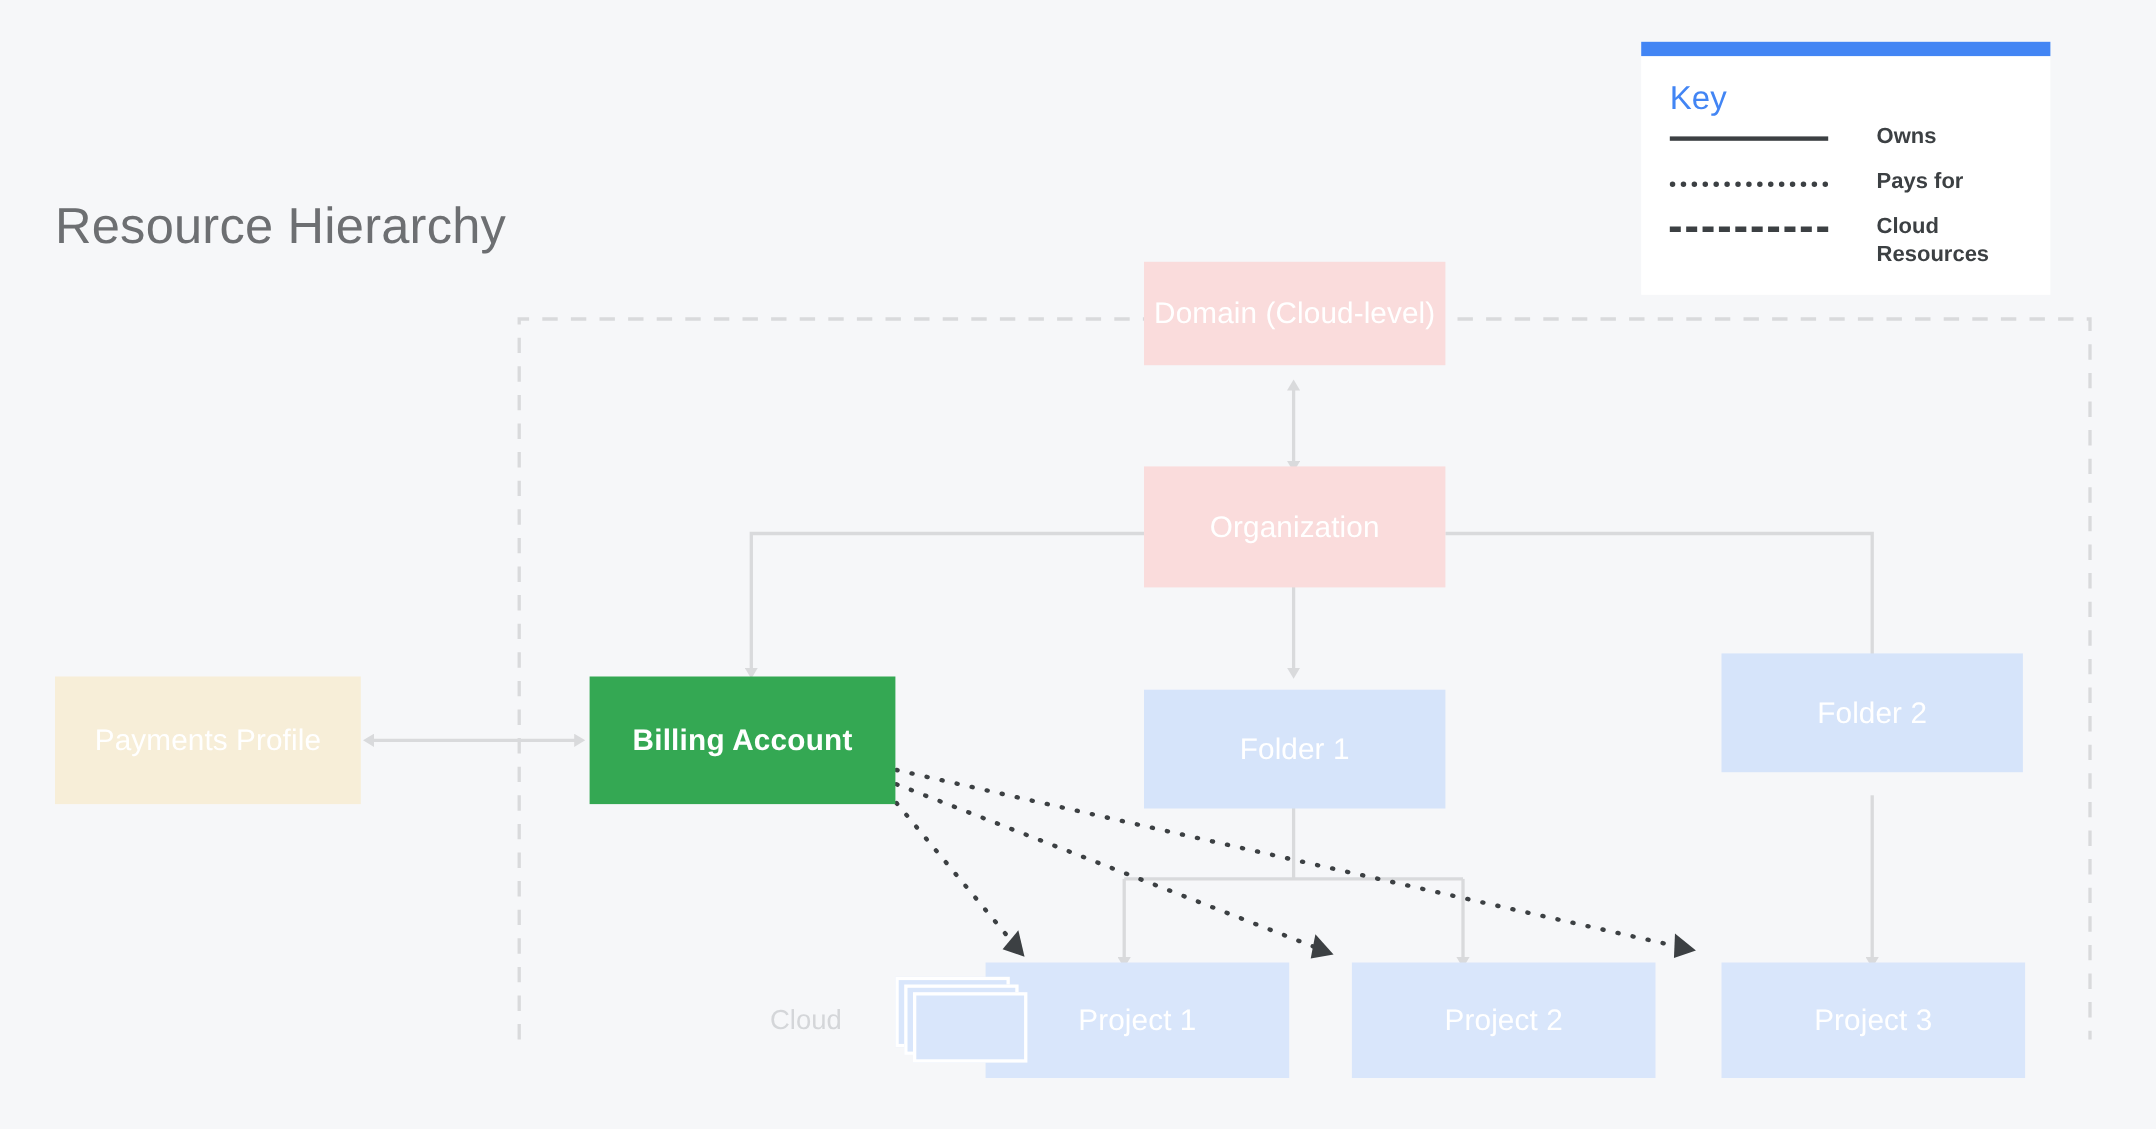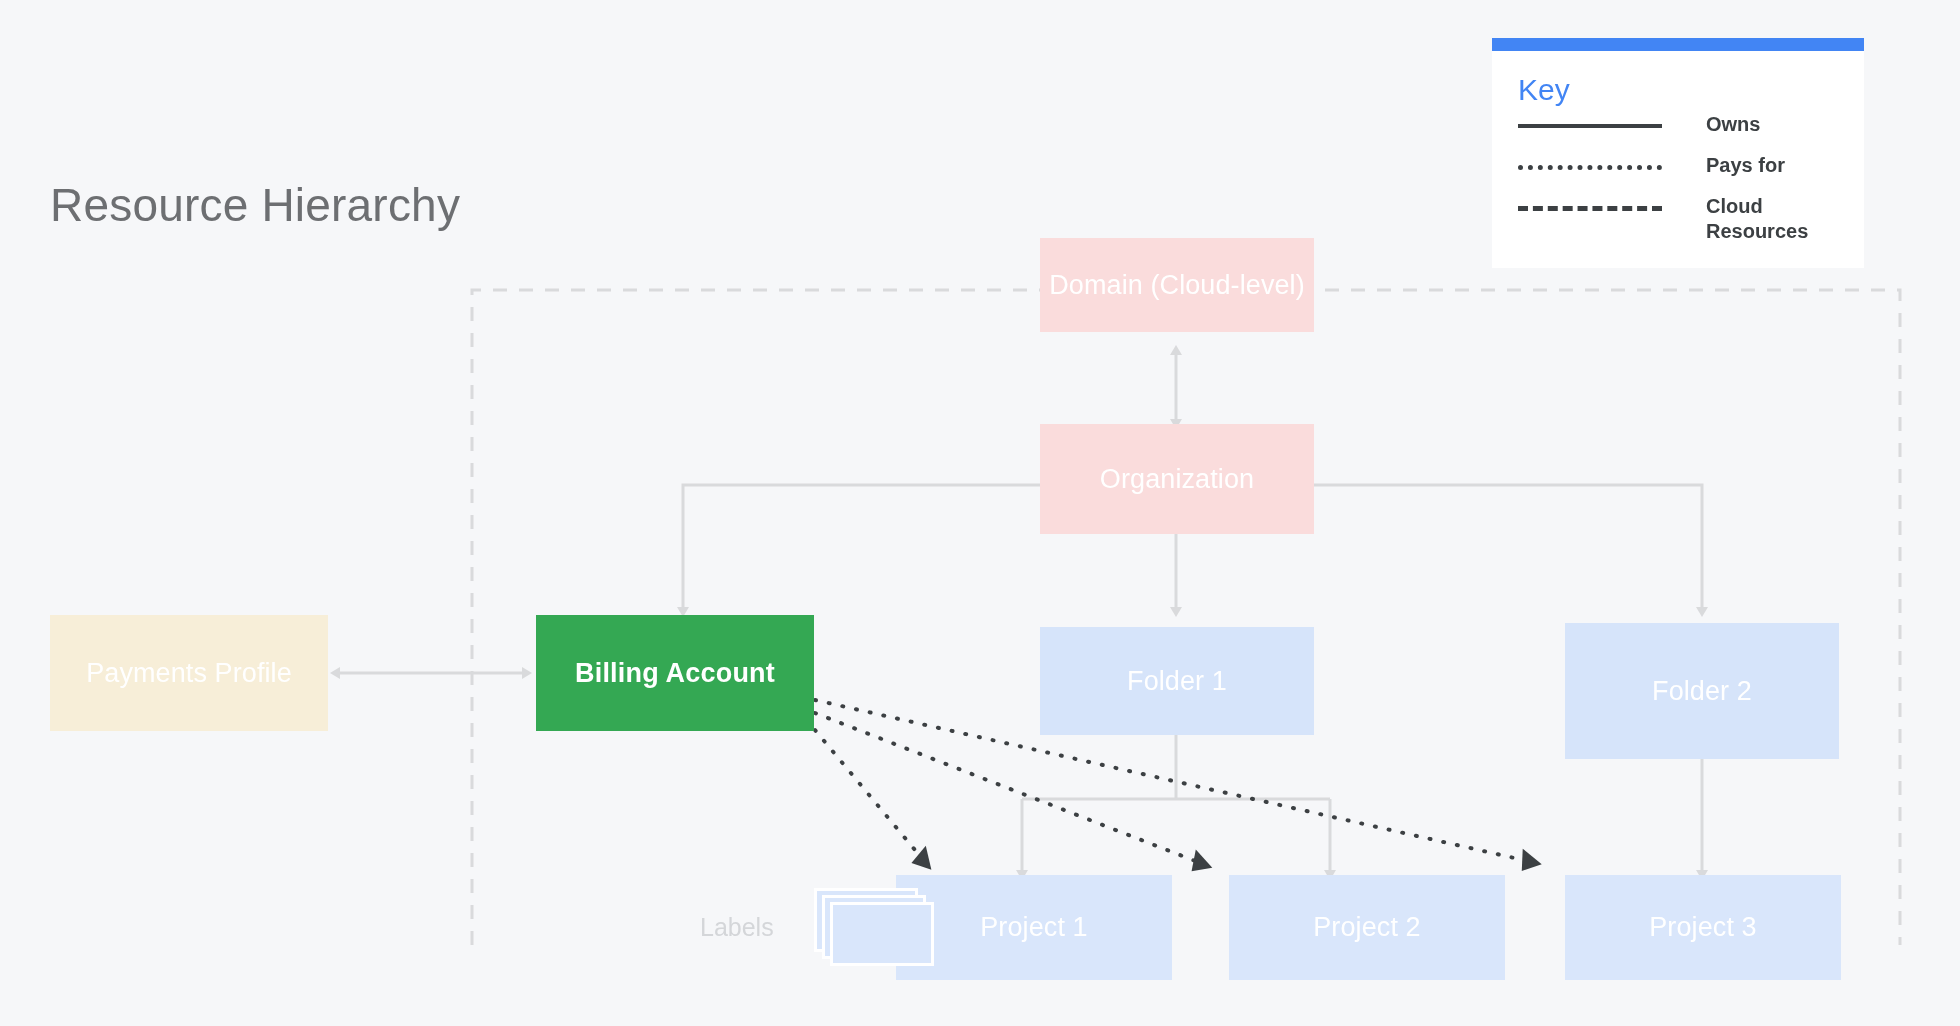--- a/index.html
+++ b/index.html
@@ -210,37 +210,37 @@
   </div>
 
   <div class="node billing" style="left:536px; top:615px; width:278px; height:116px;">
     <span class="node-label">Billing Account</span>
   </div>
 
   <div class="node folder" style="left:1040px; top:627px; width:274px; height:108px;">
     <span class="node-label">Folder 1</span>
   </div>
 
-  <div class="node folder" style="left:1565px; top:623px; width:274px; height:136px;">
+  <div class="node folder" style="left:1565px; top:594px; width:274px; height:108px;">
     <span class="node-label">Folder 2</span>
   </div>
 
   <div class="node project" style="left:896px; top:875px; width:276px; height:105px;">
     <span class="node-label">Project 1</span>
   </div>
 
   <div class="node project" style="left:1229px; top:875px; width:276px; height:105px;">
     <span class="node-label">Project 2</span>
   </div>
 
   <div class="node project" style="left:1565px; top:875px; width:276px; height:105px;">
     <span class="node-label">Project 3</span>
   </div>
 
-  <div id="labels-caption">Labels</div>
+  <div id="labels-caption">Cloud</div>
 
   <div id="label-stack">
     <div class="card c1"></div>
     <div class="card c2"></div>
     <div class="card c3"></div>
   </div>
 
   <div id="legend">
     <div class="legend-topbar"></div>
     <div class="legend-body">

